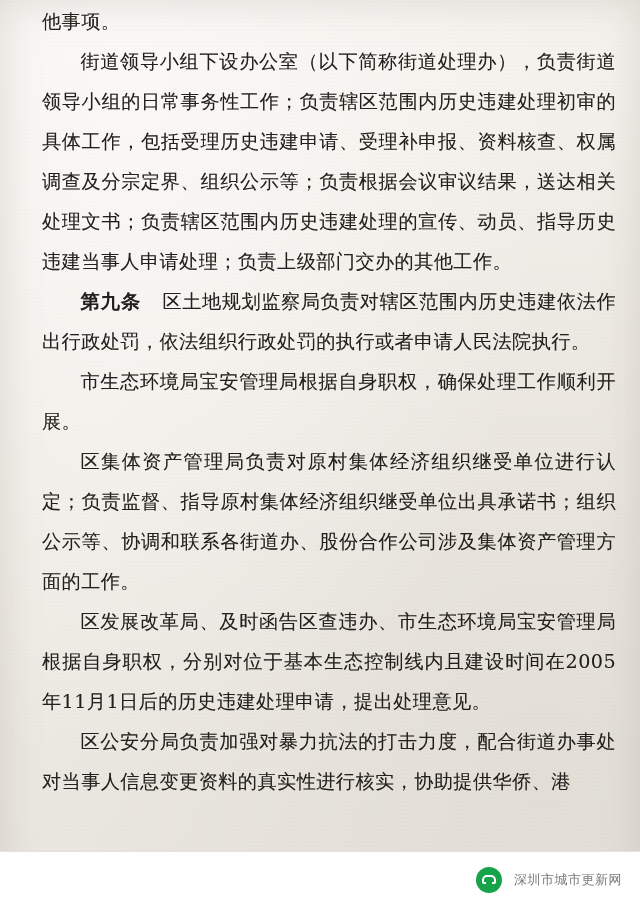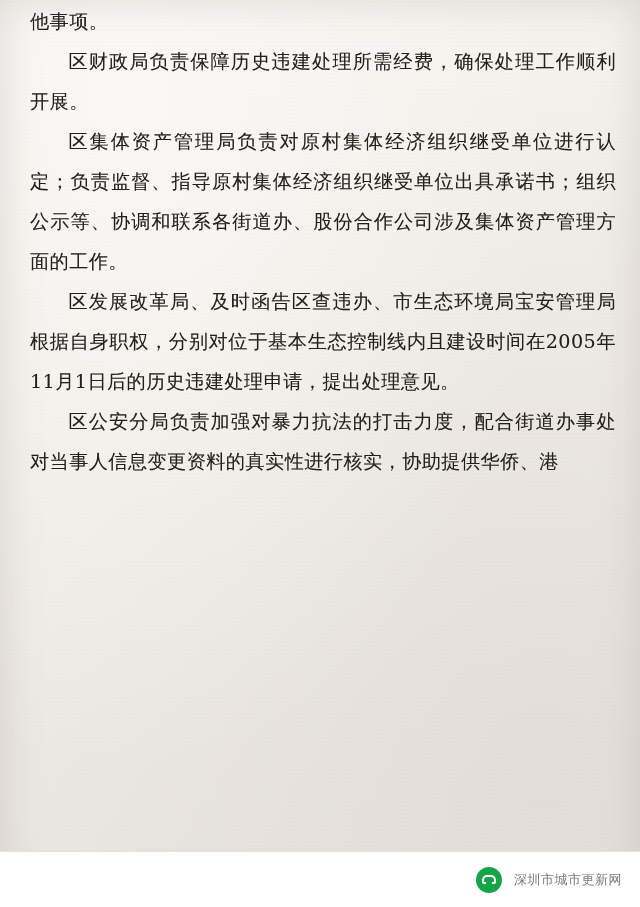--- a/index.html
+++ b/index.html
@@ -26,21 +26,21 @@
   }
   .doc-body {
     position: absolute;
     left: 26px;
     right: 24px;
     top: 0px;
     bottom: 56px;
     padding-top: 2px;
   }
   p.para {
-    margin: 0 0 0 4px;
+    margin: 0 0 0 16px;
     font-size: 19.2px;
     line-height: 40px;
     color: #221f1c;
     text-align: justify;
     text-justify: inter-ideograph;
     letter-spacing: 0.4px;
     font-family: "DejaVu Serif", "Liberation Serif", serif;
     text-shadow: 0 0 0.6px rgba(60,55,50,0.35);
   }
   p.indent {
@@ -128,23 +128,25 @@
   }
 </style>
 </head>
 <body>
 
 <div class="page">
   <div class="doc-body">
 
     <p class="para first">他事项。</p>
 
+    <p class="para indent">街道领导小组下设办公室（以下简称街道处理办），负责街道领导小组的日常事务性工作；负责辖区范围内历史违建处理初审的具体工作，包括受理历史违建申请、受理补申报、资料核查、权属调查及分宗定界、组织公示等；负责根据会议审议结果，送达相关处理文书；负责辖区范围内历史违建处理的宣传、动员、指导历史违建当事人申请处理；负责上级部门交办的其他工作。</p>
 
+    <p class="para indent"><span class="art-head">第九条</span><span class="art-gap"></span><span>区土地规划监察局负责对辖区范围内历史违建依法作出行政处罚，依法组织行政处罚的执行或者申请人民法院执行。</span></p>
 
-    <p class="para indent">区财政局负责保障历史违建处理所需经费，确保处理工作顺利开展。</p>
+    <p class="para indent">市生态环境局宝安管理局根据自身职权，确保处理工作顺利开展。</p>
 
     <p class="para indent">区集体资产管理局负责对原村集体经济组织继受单位进行认定；负责监督、指导原村集体经济组织继受单位出具承诺书；组织公示等、协调和联系各街道办、股份合作公司涉及集体资产管理方面的工作。</p>
 
 
     <p class="para indent">区发展改革局、及时函告区查违办、市生态环境局宝安管理局根据自身职权，分别对位于基本生态控制线内且建设时间在2005年11月1日后的历史违建处理申请，提出处理意见。</p>
 
     <p class="para indent">区公安分局负责加强对暴力抗法的打击力度，配合街道办事处对当事人信息变更资料的真实性进行核实，协助提供华侨、港</p>
 
   </div>
 

